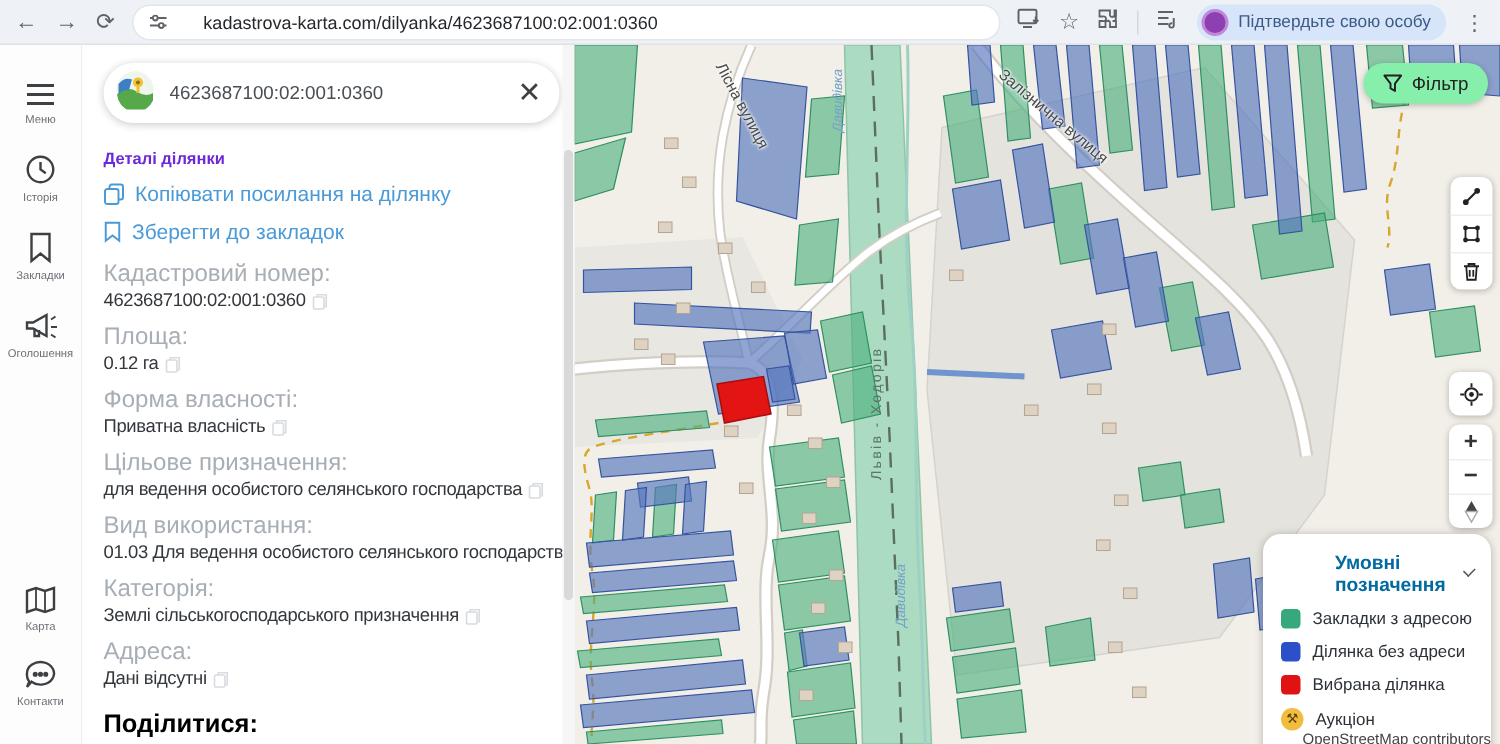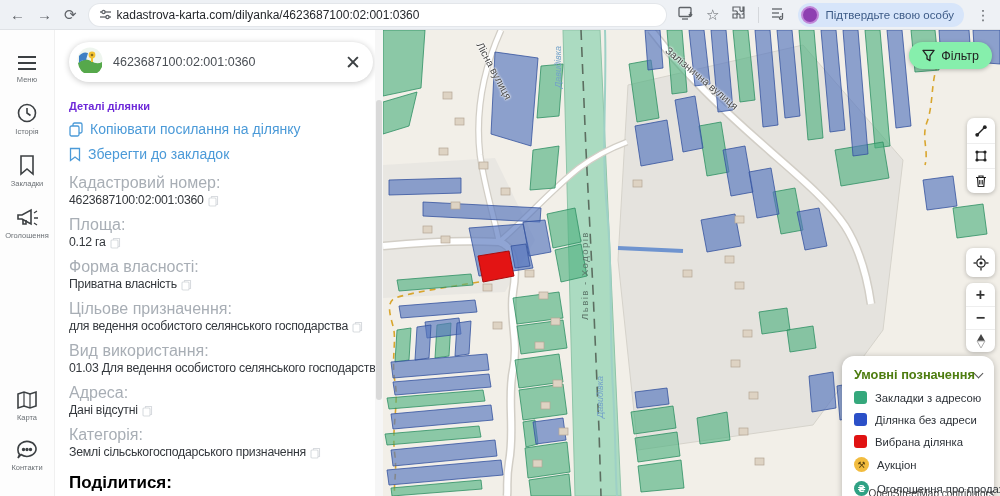--- a/index.html
+++ b/index.html
@@ -5,21 +5,21 @@
   * { margin:0; padding:0; box-sizing:border-box; }
   html,body { width:1000px; height:496px; overflow:hidden; }
   body { font-family:"Liberation Sans", sans-serif; background:#fff; }
   .app { width:1000px; height:496px; display:flex; flex-direction:column; }
 
   
   .chrome { height:30px; background:#eef1f5; border-bottom:1px solid #dfe2e6;
             display:flex; align-items:center; padding:0 10px; gap:12px; flex:0 0 30px; }
   .nav-ic { color:#5f6368; font-size:15px; line-height:1; cursor:default; }
   .omnibox { flex:0 1 600px; height:22px; background:#ffffff; border-radius:12px;
-             display:flex; align-items:center; padding:4px 10px; gap:5px; box-shadow:0 0 0 1px #e3e6ea; }
+             display:flex; align-items:center; padding:4px 10px; gap:24px; box-shadow:0 0 0 1px #e3e6ea; }
   .omnibox .tune { display:flex; }
   .url-text { font-size:12px; color:#25282c; white-space:nowrap; overflow:hidden; }
   .chrome-right { margin-left:auto; display:flex; align-items:center; gap:12px; }
   .vsep { width:1px; height:16px; background:#d4d7db; }
   .profile-pill { height:24px; border-radius:12px; background:#d7e5fa; display:flex; align-items:center;
                   gap:6px; padding:0 10px 0 3px; }
   .avatar { width:18px; height:18px; border-radius:50%; background:#8e3fb1; border:2px solid #c187d8; }
   .profile-text { font-size:11.5px; color:#3c5a86; white-space:nowrap; }
 
   .content { flex:1; display:flex; min-height:0; }
@@ -78,21 +78,21 @@
             box-shadow:0 1px 4px rgba(0,0,0,.25); display:flex; align-items:center; justify-content:center; cursor:pointer; }
   .zoom-col { position:absolute; right:5px; top:253px; width:29px; background:#fff; border-radius:7px;
               box-shadow:0 1px 4px rgba(0,0,0,.25); display:flex; flex-direction:column; align-items:stretch; }
   .zoom-cell { height:23px; display:flex; align-items:center; justify-content:center;
                font-size:16px; font-weight:bold; color:#333; cursor:pointer; }
   .zoom-cell + .zoom-cell { border-top:1px solid #eee; }
 
   .legend { position:absolute; right:6px; top:326px; width:152px; background:#fff; border-radius:12px;
             box-shadow:0 1px 6px rgba(0,0,0,.25); padding:11px 12px 12px; }
   .legend-head { display:flex; align-items:center; justify-content:space-between; cursor:pointer; }
-  .legend-title { font-size:12.8px; font-weight:bold; color:#4d7c0f; }
+  .legend-title { font-size:12.8px; font-weight:bold; color:#0369a1;margin-left:36px; }
   .chev { width:7px; height:7px; border-right:1.6px solid #555; border-bottom:1.6px solid #555;
           transform:rotate(45deg); margin-top:-3px; }
   .litem { display:flex; align-items:center; gap:8px; margin-top:9px; }
   .lsq { width:13px; height:13px; border-radius:3px; flex:0 0 auto; }
   .lci { width:15px; height:15px; border-radius:50%; flex:0 0 auto; display:flex; align-items:center;
          justify-content:center; font-size:9px; color:#fff; font-weight:bold;
          font-family:"DejaVu Sans",sans-serif; }
   .ltext { font-size:11.3px; color:#2d3238; white-space:nowrap; }
   .attribution { position:absolute; right:6px; bottom:-3px; font-size:10px; color:#444; }
 </style>
@@ -290,35 +290,35 @@
               </svg>
             </div>
         </div>
         <div class="fblock">
           <div class="fl">Вид використання:</div>
           <div class="fv">
               <span>01.03 Для ведення особистого селянського господарства</span>
             </div>
         </div>
         <div class="fblock">
-          <div class="fl">Адреса:</div>
-          <div class="fv">
-              <span>Дані відсутні</span>
+          <div class="fl">Категорія:</div>
+          <div class="fv">
+              <span>Землі сільськогосподарського призначення</span>
             <svg class="copy-ic" width="11" height="12" viewBox="0 0 11 12">
                 <g fill="none" stroke="#b9bfc6" stroke-width="1.1">
                   <rect x="1" y="3" width="7" height="8" rx="1"></rect>
                   <path d="M3.5 3 V1.5 h6 v8 H8"></path>
                 </g>
               </svg>
             </div>
         </div>
         <div class="fblock">
-          <div class="fl">Категорія:</div>
-          <div class="fv">
-              <span>Землі сільськогосподарського призначення</span>
+          <div class="fl">Адреса:</div>
+          <div class="fv">
+              <span>Дані відсутні</span>
             <svg class="copy-ic" width="11" height="12" viewBox="0 0 11 12">
                 <g fill="none" stroke="#b9bfc6" stroke-width="1.1">
                   <rect x="1" y="3" width="7" height="8" rx="1"></rect>
                   <path d="M3.5 3 V1.5 h6 v8 H8"></path>
                 </g>
               </svg>
             </div>
         </div>
       </div>
 

